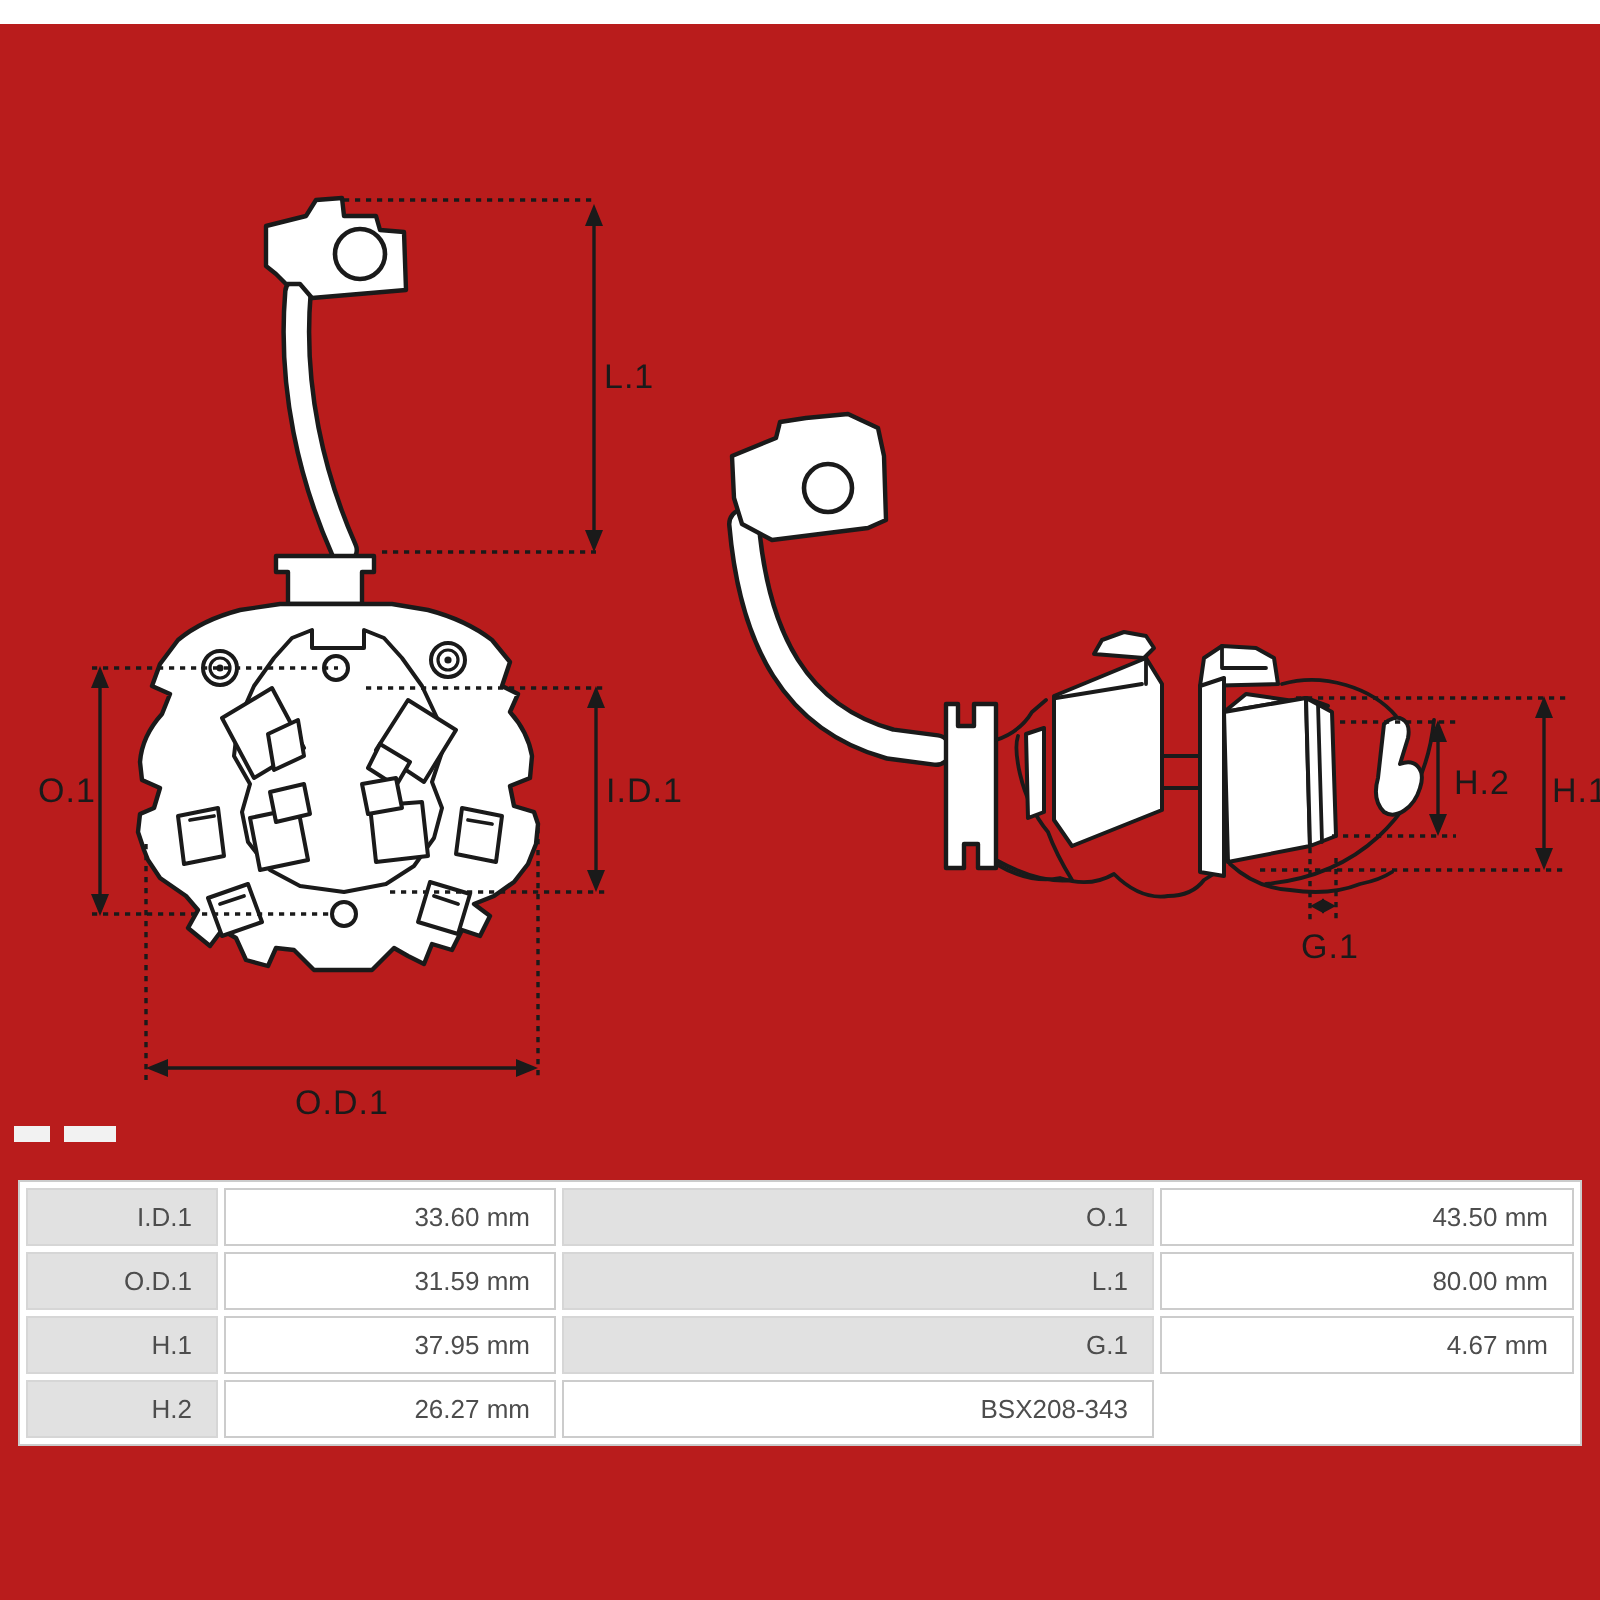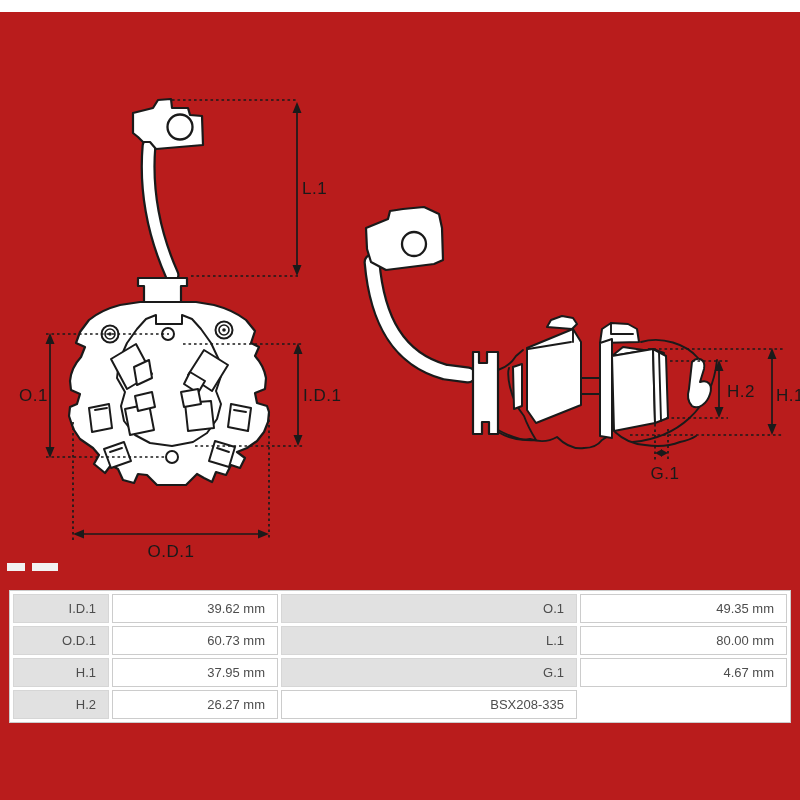--- a/index.html
+++ b/index.html
@@ -221,31 +221,31 @@
     </g>
   </svg>
 
   <div class="watermark">
     <span></span>
     <span></span>
   </div>
 
   <div class="spec-table">
     <div class="cell lab">I.D.1</div>
-    <div class="cell val">39.62 mm</div>
+    <div class="cell val">33.60 mm</div>
     <div class="cell lab">O.1</div>
-    <div class="cell val">49.35 mm</div>
+    <div class="cell val">43.50 mm</div>
 
     <div class="cell lab">O.D.1</div>
-    <div class="cell val">60.73 mm</div>
+    <div class="cell val">31.59 mm</div>
     <div class="cell lab">L.1</div>
     <div class="cell val">80.00 mm</div>
 
     <div class="cell lab">H.1</div>
     <div class="cell val">37.95 mm</div>
     <div class="cell lab">G.1</div>
     <div class="cell val">4.67 mm</div>
 
     <div class="cell lab">H.2</div>
     <div class="cell val">26.27 mm</div>
-    <div class="cell val">BSX208-335</div>
+    <div class="cell val">BSX208-343</div>
   </div>
 </div>
 
 </body></html>

